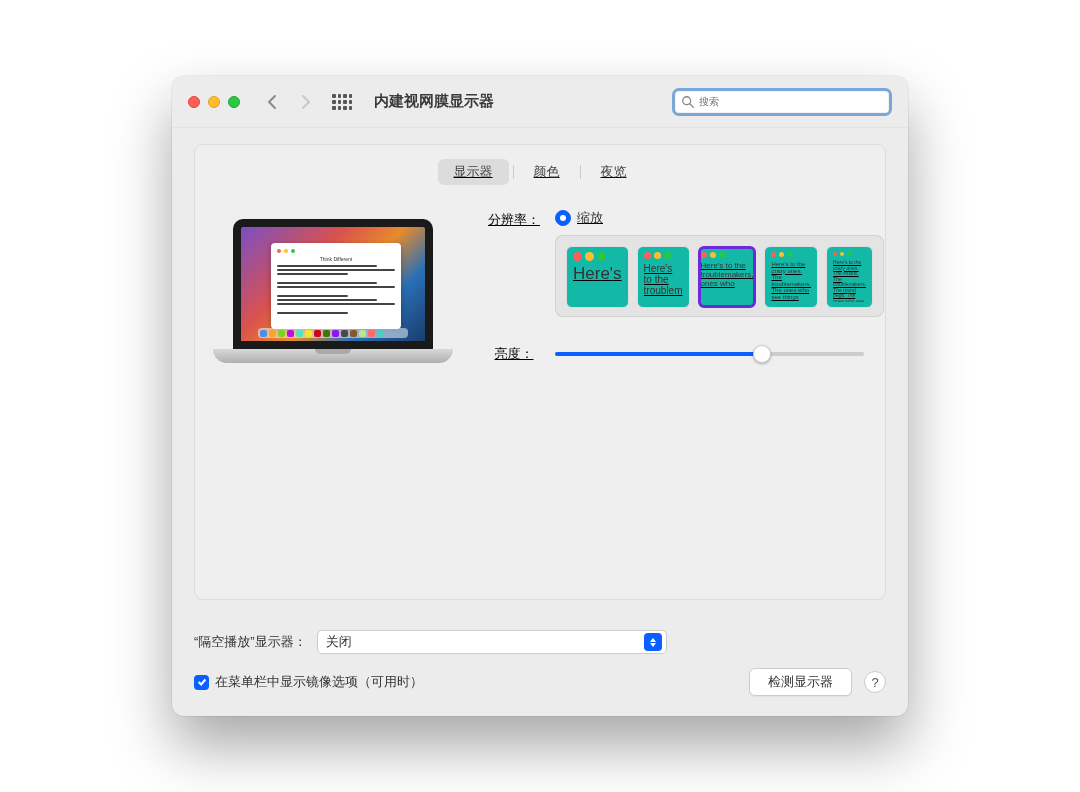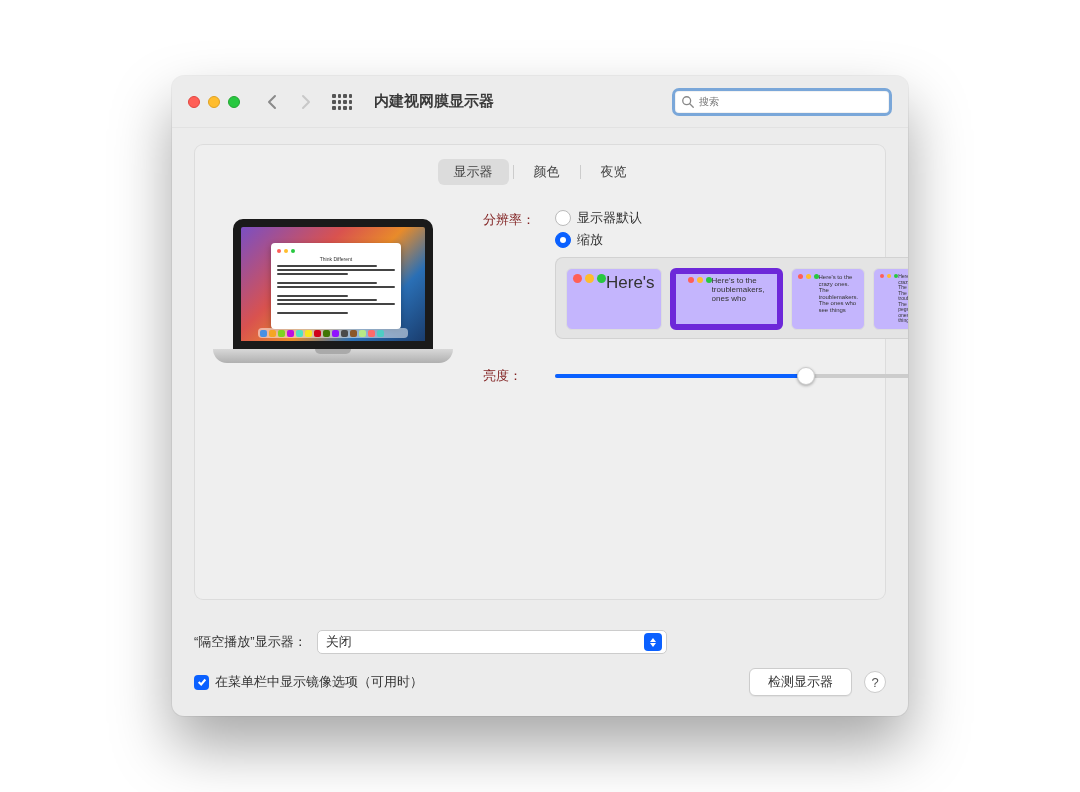--- a/index.html
+++ b/index.html
@@ -70,20 +70,21 @@
     flex-direction:column;
     padding: 16px 22px 16px 22px;
   }
   .panel {
     flex:1;
     background: rgba(255,255,255,0.18);
     border: 1px solid rgba(0,0,0,0.08);
     border-radius: 9px;
     padding: 14px 18px 30px 18px;
     position: relative;
+    text-decoration: underline;
   }
   .tabs {
     display:flex; justify-content:center; gap:0;
     margin-bottom: 24px;
   }
   .tab {
     padding: 4px 16px;
     font-size: 13px;
     color: #444;
     border-radius: 6px;
@@ -134,21 +135,21 @@
     border-radius: 0 0 14px 14px;
     margin: 0 auto;
     position:relative;
   }
   .laptop-base::before{
     content:""; position:absolute; top:0; left:50%; transform:translateX(-50%);
     width: 36px; height:5px; background:#aaa; border-radius: 0 0 6px 6px;
   }
   .settings-area { flex:1; }
   .row { display:flex; align-items:flex-start; margin-bottom: 10px;}
-  .row-label { width: 72px; text-align:left; font-size:13px; color:#7f1d1d; padding-right: 10px; padding-top:2px;}
+  .row-label { width: 72px; text-align:center; font-size:13px; color:#000000; padding-right: 10px; padding-top:2px;}
   .row-content { flex:1; }
   .radio-line { display:flex; align-items:center; gap:6px; margin-bottom:4px; font-size:13px; color:#333;}
   .radio {
     width:16px; height:16px; border-radius:50%;
     border:1px solid #bbb; background:#fff;
     display:flex; align-items:center; justify-content:center;
   }
   .radio.checked { border-color:#0a60ff; background:#0a60ff;}
   .radio.checked::after{content:"";width:6px;height:6px;background:#fff;border-radius:50%;}
   .scale-box {
@@ -159,30 +160,30 @@
     padding: 10px 10px 8px 10px;
   }
   .scale-items { display:flex; gap:8px; }
   .scale-item {
     flex:1;
     display:flex; flex-direction:column; align-items:center;
     cursor:pointer;
   }
   .scale-thumb {
     width: 100%; height: 62px;
-    background:#c4b5fd;
+    background:#14b8a6;
     border-radius:6px;
     padding: 5px 6px;
     overflow:hidden;
     border:1px solid #ddd;
-    display:flex; flex-direction:row;
+    display:flex; flex-direction:column;
   }
   .scale-item.selected .scale-thumb {
-    border: 6px solid #6d28d9;
-    padding: 3px 12px;
+    border: 3px solid #6d28d9;
+    padding: 3px 0;
   }
   .thumb-traffic{display:flex;gap:3px;margin-bottom:4px;}
   .thumb-traffic span{border-radius:50%;}
   .tred{background:#ff5f57;} .tyel{background:#ffbd2e;} .tgrn{background:#28c840;}
   .thumb-text{color:#333; line-height:1.1; overflow:hidden;}
   .scale-labels {
     display:flex; align-items:center; margin-top:6px;
     font-size:12px; color:#555;
   }
   .scale-labels .line{flex:1; height:1px; background:#bbb; margin:0 6px;}
@@ -346,38 +347,44 @@
             <div class="laptop-base"></div>
           </div>
         </div>
 
         <div class="settings-area">
 
           <div class="row">
             <div class="row-label">分辨率：</div>
             <div class="row-content">
               <div class="radio-line">
-                <span class="radio"></span>
-                <span>显示器默认</span>
-              </div>
-              <div class="radio-line">
                 <span class="radio checked"></span>
                 <span>缩放</span>
               </div>
 
               <div class="scale-box">
                 <div class="scale-items" id="scale-items">
                     <div class="scale-item">
                       <div class="scale-thumb">
                         <div class="thumb-traffic">
                           <span class="tred" style="width: 9px; height: 9px;"></span>
                           <span class="tyel" style="width: 9px; height: 9px;"></span>
                           <span class="tgrn" style="width: 9px; height: 9px;"></span>
                         </div>
                         <div class="thumb-text" style="font-size: 17px;">Here's</div>
+                      </div>
+                    </div>
+                    <div class="scale-item">
+                      <div class="scale-thumb">
+                        <div class="thumb-traffic">
+                          <span class="tred" style="width: 7px; height: 7px;"></span>
+                          <span class="tyel" style="width: 7px; height: 7px;"></span>
+                          <span class="tgrn" style="width: 7px; height: 7px;"></span>
+                        </div>
+                        <div class="thumb-text" style="font-size: 10px;">Here's to the troublem</div>
                       </div>
                     </div>
                     <div class="scale-item selected">
                       <div class="scale-thumb">
                         <div class="thumb-traffic">
                           <span class="tred" style="width: 6px; height: 6px;"></span>
                           <span class="tyel" style="width: 6px; height: 6px;"></span>
                           <span class="tgrn" style="width: 6px; height: 6px;"></span>
                         </div>
                         <div class="thumb-text" style="font-size: 8px;">Here's to the troublemakers, ones who</div>

